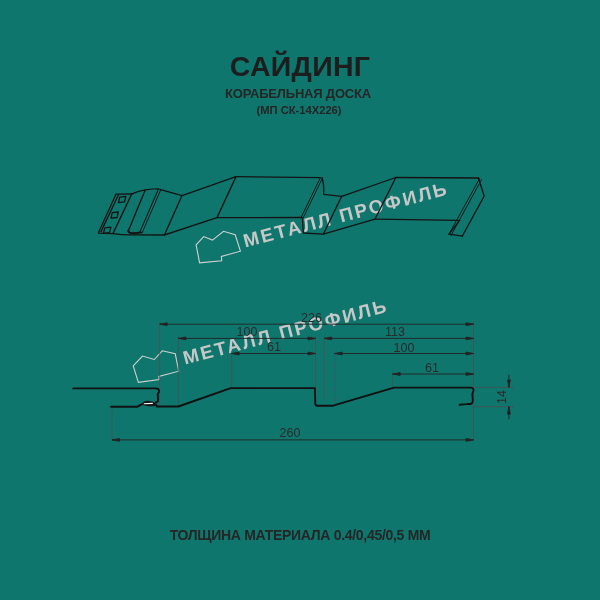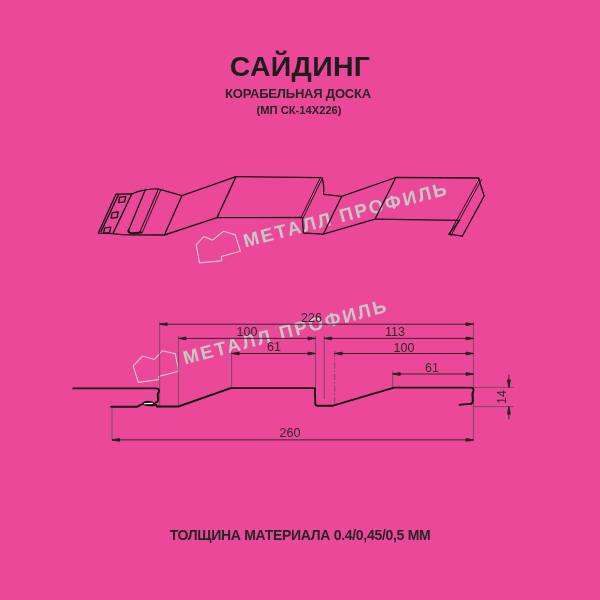--- a/index.html
+++ b/index.html
@@ -1,16 +1,16 @@
 <!DOCTYPE html>
 <html><head>
 <meta charset="utf-8">
 <style>
   html,body{margin:0;padding:0;background:#ffffff;}
-  .page{position:relative;width:600px;height:600px;background:#ec4899;overflow:hidden;
+  .page{position:relative;width:600px;height:600px;background:#0f766e;overflow:hidden;
         font-family:"Liberation Sans", sans-serif;}
   svg{position:absolute;left:0;top:0;}
 </style>
 </head>
 <body>
 <div class="page">
 <svg width="600" height="600" viewBox="0 0 600 600">
 
   <text x="300" y="76" font-size="28.5" font-weight="bold" fill="#1d1d1d" text-anchor="middle" letter-spacing="0.3">САЙДИНГ</text>
 

